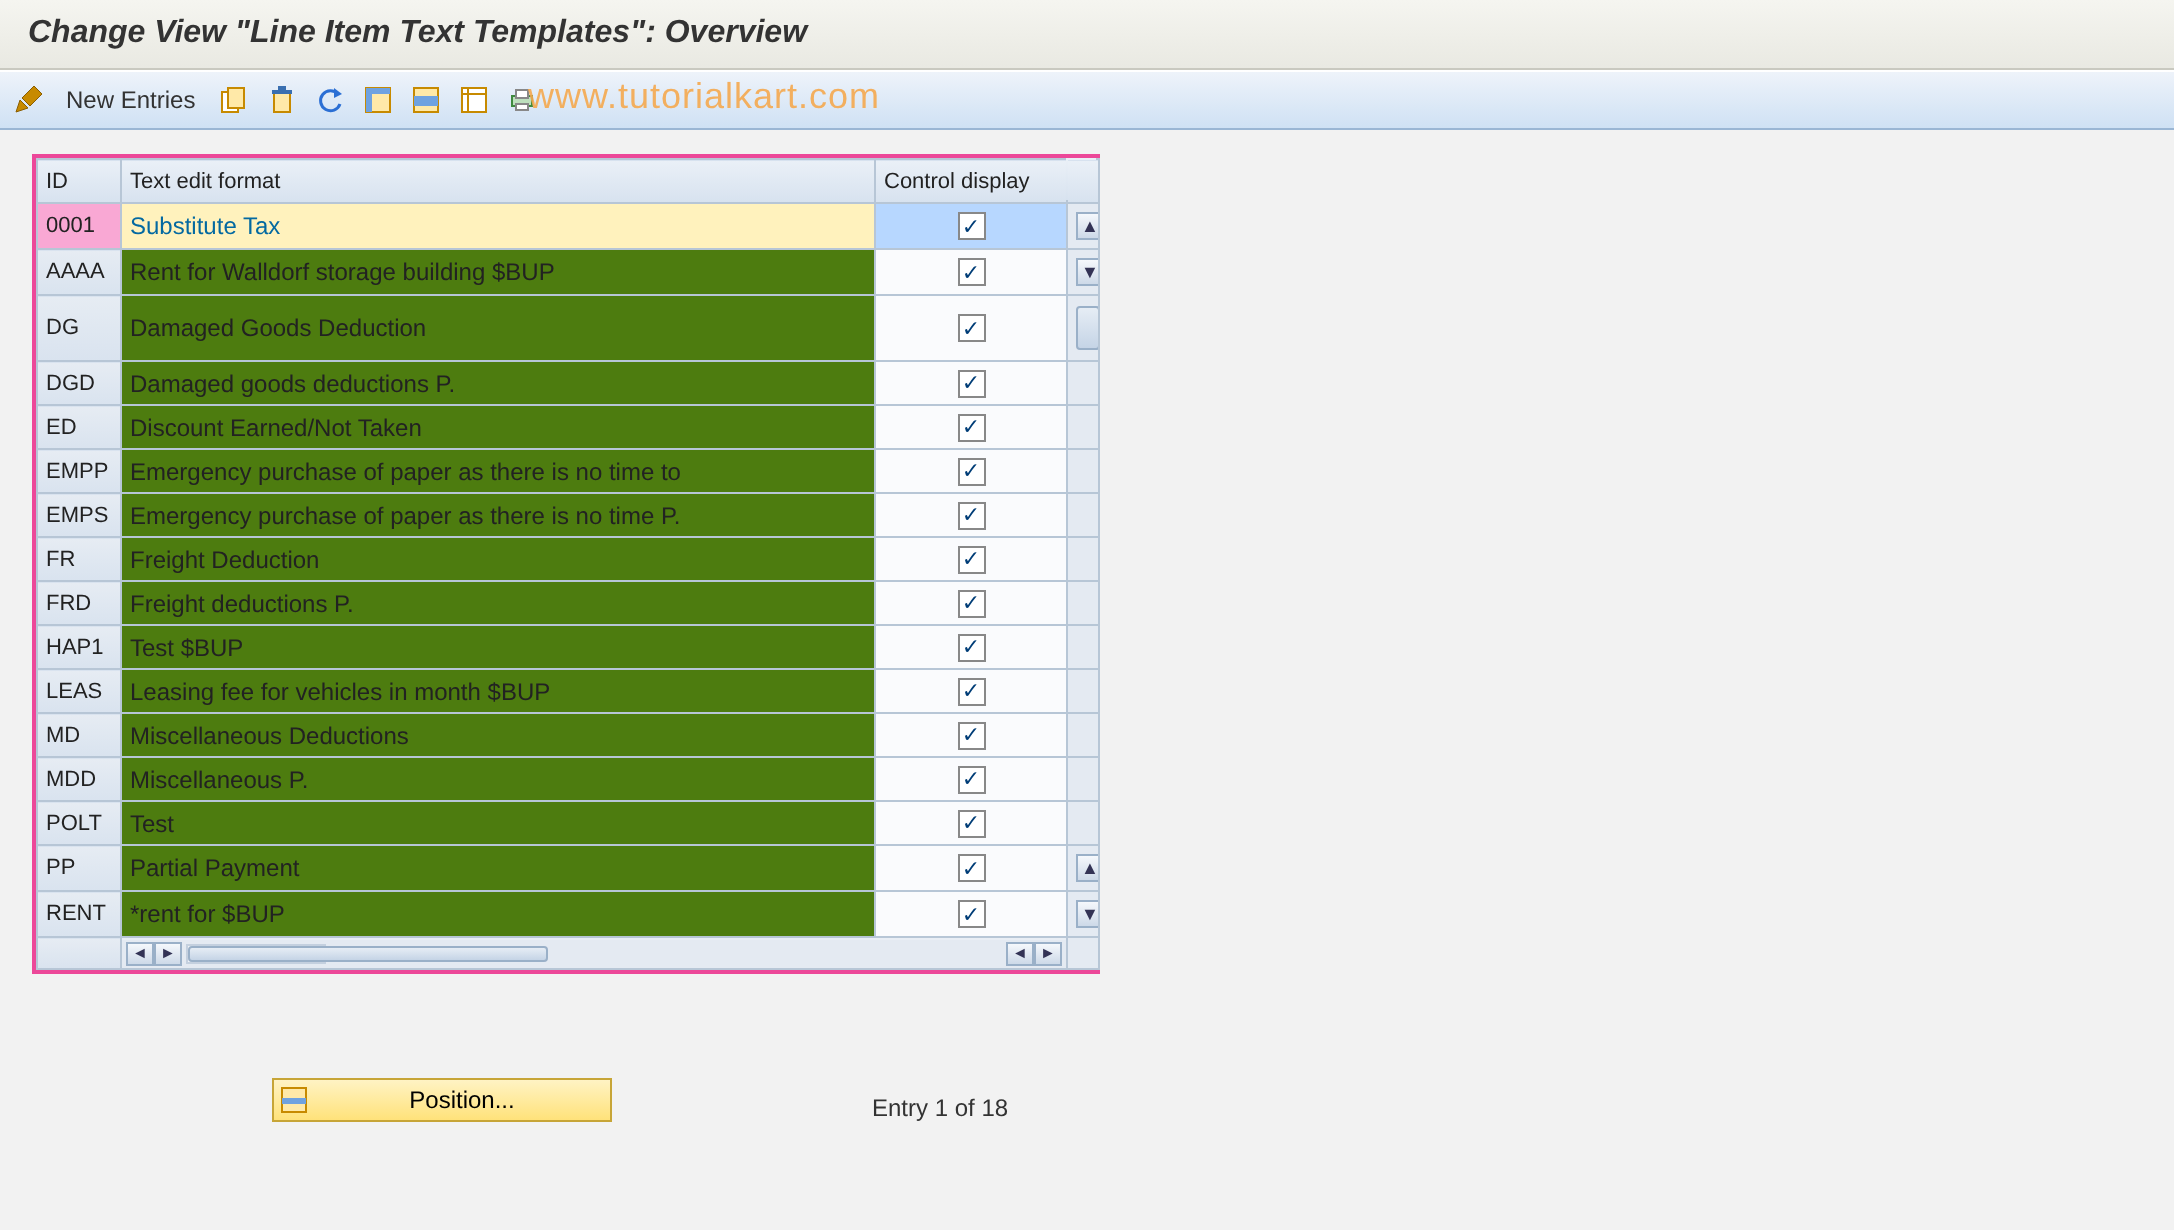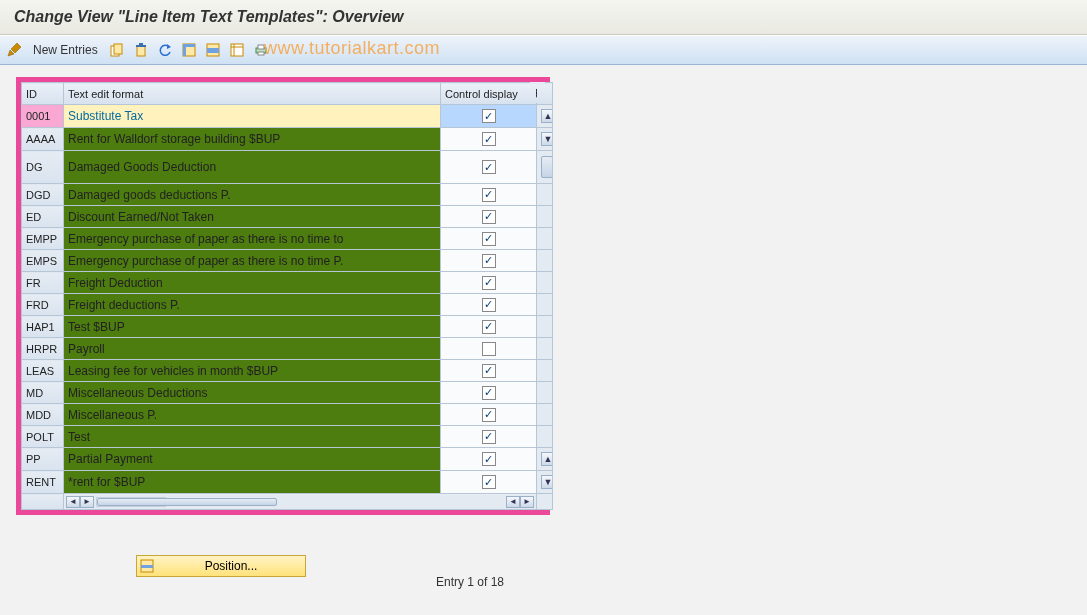--- a/index.html
+++ b/index.html
@@ -5,21 +5,21 @@
     * { margin:0; padding:0; box-sizing:border-box; }
     body { font-family: Arial, Helvetica, sans-serif; font-size:12px; background:#f2f2f2; width:1087px; }
     .titlebar { background:linear-gradient(#f5f5f0,#e9e9e2); padding:8px 14px 8px 14px; border-bottom:1px solid #c9c9c0;}
     .title { font-style:italic; font-weight:bold; font-size:16px; color:#333; }
     .toolbar { display:flex; align-items:center; gap:6px; background:linear-gradient(#eef3fa,#cfe1f4); padding:5px 5px; border-top:1px solid #fff; border-bottom:1px solid #9ab6d4; position:relative;}
     .toolbar .wand { color:#b58500; font-size:14px; }
     .toolbar .newent { font-size:12px; color:#333; padding:0 4px; }
     .tb-icon { width:18px; height:18px; display:flex; align-items:center; justify-content:center; font-size:13px; cursor:pointer; border-radius:2px;}
     .watermark { position:absolute; left:264px; top:2px; color:#f5a94f; font-size:18px; font-weight:400; opacity:.9; letter-spacing:.5px;}
     .content { padding:12px 16px; background:#f2f2f2;}
-    .grid-box { border:5px solid #ec4899; background:#eef2f7; width:534px; position:relative;}
+    .grid-box { border:2px solid #ec4899; background:#eef2f7; width:534px; position:relative;}
     table { border-collapse:collapse; width:100%; table-layout:fixed; }
     th, td { border:1px solid #b7c6d6; padding:3px 4px; font-size:11px; text-align:left; background:#e9eef5; color:#222; height:22px; overflow:hidden; white-space:nowrap;}
     th { background:linear-gradient(#eaf0f7,#d7e2ef); font-weight:normal; position:relative;}
     td.idcell { background:linear-gradient(#e6ecf3,#d9e3ef); font-size:11px;}
     td.txt { background:#4d7c0f; font-size:12px;}
     td.ctrl { background:#fafbfd; text-align:center; }
     .row1-sel td.idcell { background:#f9a8d4; }
     .row1-sel td.txt { background:#fff2bd; border:1px dashed #d33; font-size:12px; color:#0369a1;}
     .row1-sel td.ctrl { background:#b7d7ff; }
     .check { width:14px; height:14px; border:1px solid #888; background:#fff; margin:auto; display:flex; align-items:center; justify-content:center; font-size:11px; color:#003d77; cursor:pointer;}
@@ -27,21 +27,21 @@
     .vscroll { width:16px; background:#e4eaf2; }
     .vscroll-btn { width:14px; height:14px; margin:1px auto; background:linear-gradient(#f5f8fc,#cdd9e8); border:1px solid #9ab0c8; display:flex; align-items:center; justify-content:center; font-size:9px; color:#335; cursor:pointer;}
     .vscroll-thumb { width:12px; height:22px; margin:2px auto; background:linear-gradient(#e6edf5,#c5d4e6); border:1px solid #9ab0c8; border-radius:2px; cursor:pointer;}
     .hscroll-row td { padding:0; height:16px;}
     .hscroll-bar { height:14px; background:#e4eaf2; display:flex; align-items:center; padding:0 2px;}
     .hscroll-btn { width:14px; height:12px; background:linear-gradient(#f5f8fc,#cdd9e8); border:1px solid #9ab0c8; display:flex; align-items:center; justify-content:center; font-size:8px; color:#335; cursor:pointer;}
     .hscroll-track { flex:1; margin:0 2px; height:10px; background:#eef2f7; border:1px solid #c4d0df; position:relative;}
     .hscroll-thumb { position:absolute; left:0; top:0; height:8px; width:180px; background:linear-gradient(#e6edf5,#c5d4e6); border:1px solid #9ab0c8; border-radius:2px; cursor:pointer;}
     .cfg-icon { position:absolute; right:0; top:0; width:16px; height:22px; background:linear-gradient(#eaf0f7,#d7e2ef); border-left:1px solid #b7c6d6; border-bottom:1px solid #b7c6d6; display:flex; align-items:center; justify-content:center; cursor:pointer;}
     .cfg-icon span { font-size:11px;}
-    .footer { margin-top:40px; display:flex; align-items:flex-start;}
+    .footer { margin-top:40px; display:flex; align-items:flex-end;}
     .pos-btn { margin-left:120px; width:170px; height:22px; background:linear-gradient(#fff3c4,#ffe27a); border:1px solid #c7a537; display:flex; align-items:center; cursor:pointer; font-size:12px;}
     .pos-btn .gicon { width:20px; display:flex; align-items:center; justify-content:center; font-size:12px;}
     .pos-btn .glabel { flex:1; text-align:center; }
     .entry-info { margin-left:130px; font-size:12px; color:#333;margin-top:20px;}
   </style>
 </head>
 <body>
 
 <div class="titlebar">
   <span class="title">Change View "Line Item Text Templates": Overview</span>
@@ -204,28 +204,20 @@
           </tr>
           <tr>
             <td class="idcell">HAP1</td>
             <td class="txt">Test $BUP</td>
             <td class="ctrl">
               <div class="check">✓</div>
             </td>
             <td class="vscroll"></td>
           </tr>
           <tr>
-            <td class="idcell">HRPR</td>
-            <td class="txt">Payroll</td>
-            <td class="ctrl">
-              <div class="check"></div>
-            </td>
-            <td class="vscroll"></td>
-          </tr>
-          <tr>
             <td class="idcell">LEAS</td>
             <td class="txt">Leasing fee for vehicles in month $BUP</td>
             <td class="ctrl">
               <div class="check">✓</div>
             </td>
             <td class="vscroll"></td>
           </tr>
           <tr>
             <td class="idcell">MD</td>
             <td class="txt">Miscellaneous Deductions</td>

